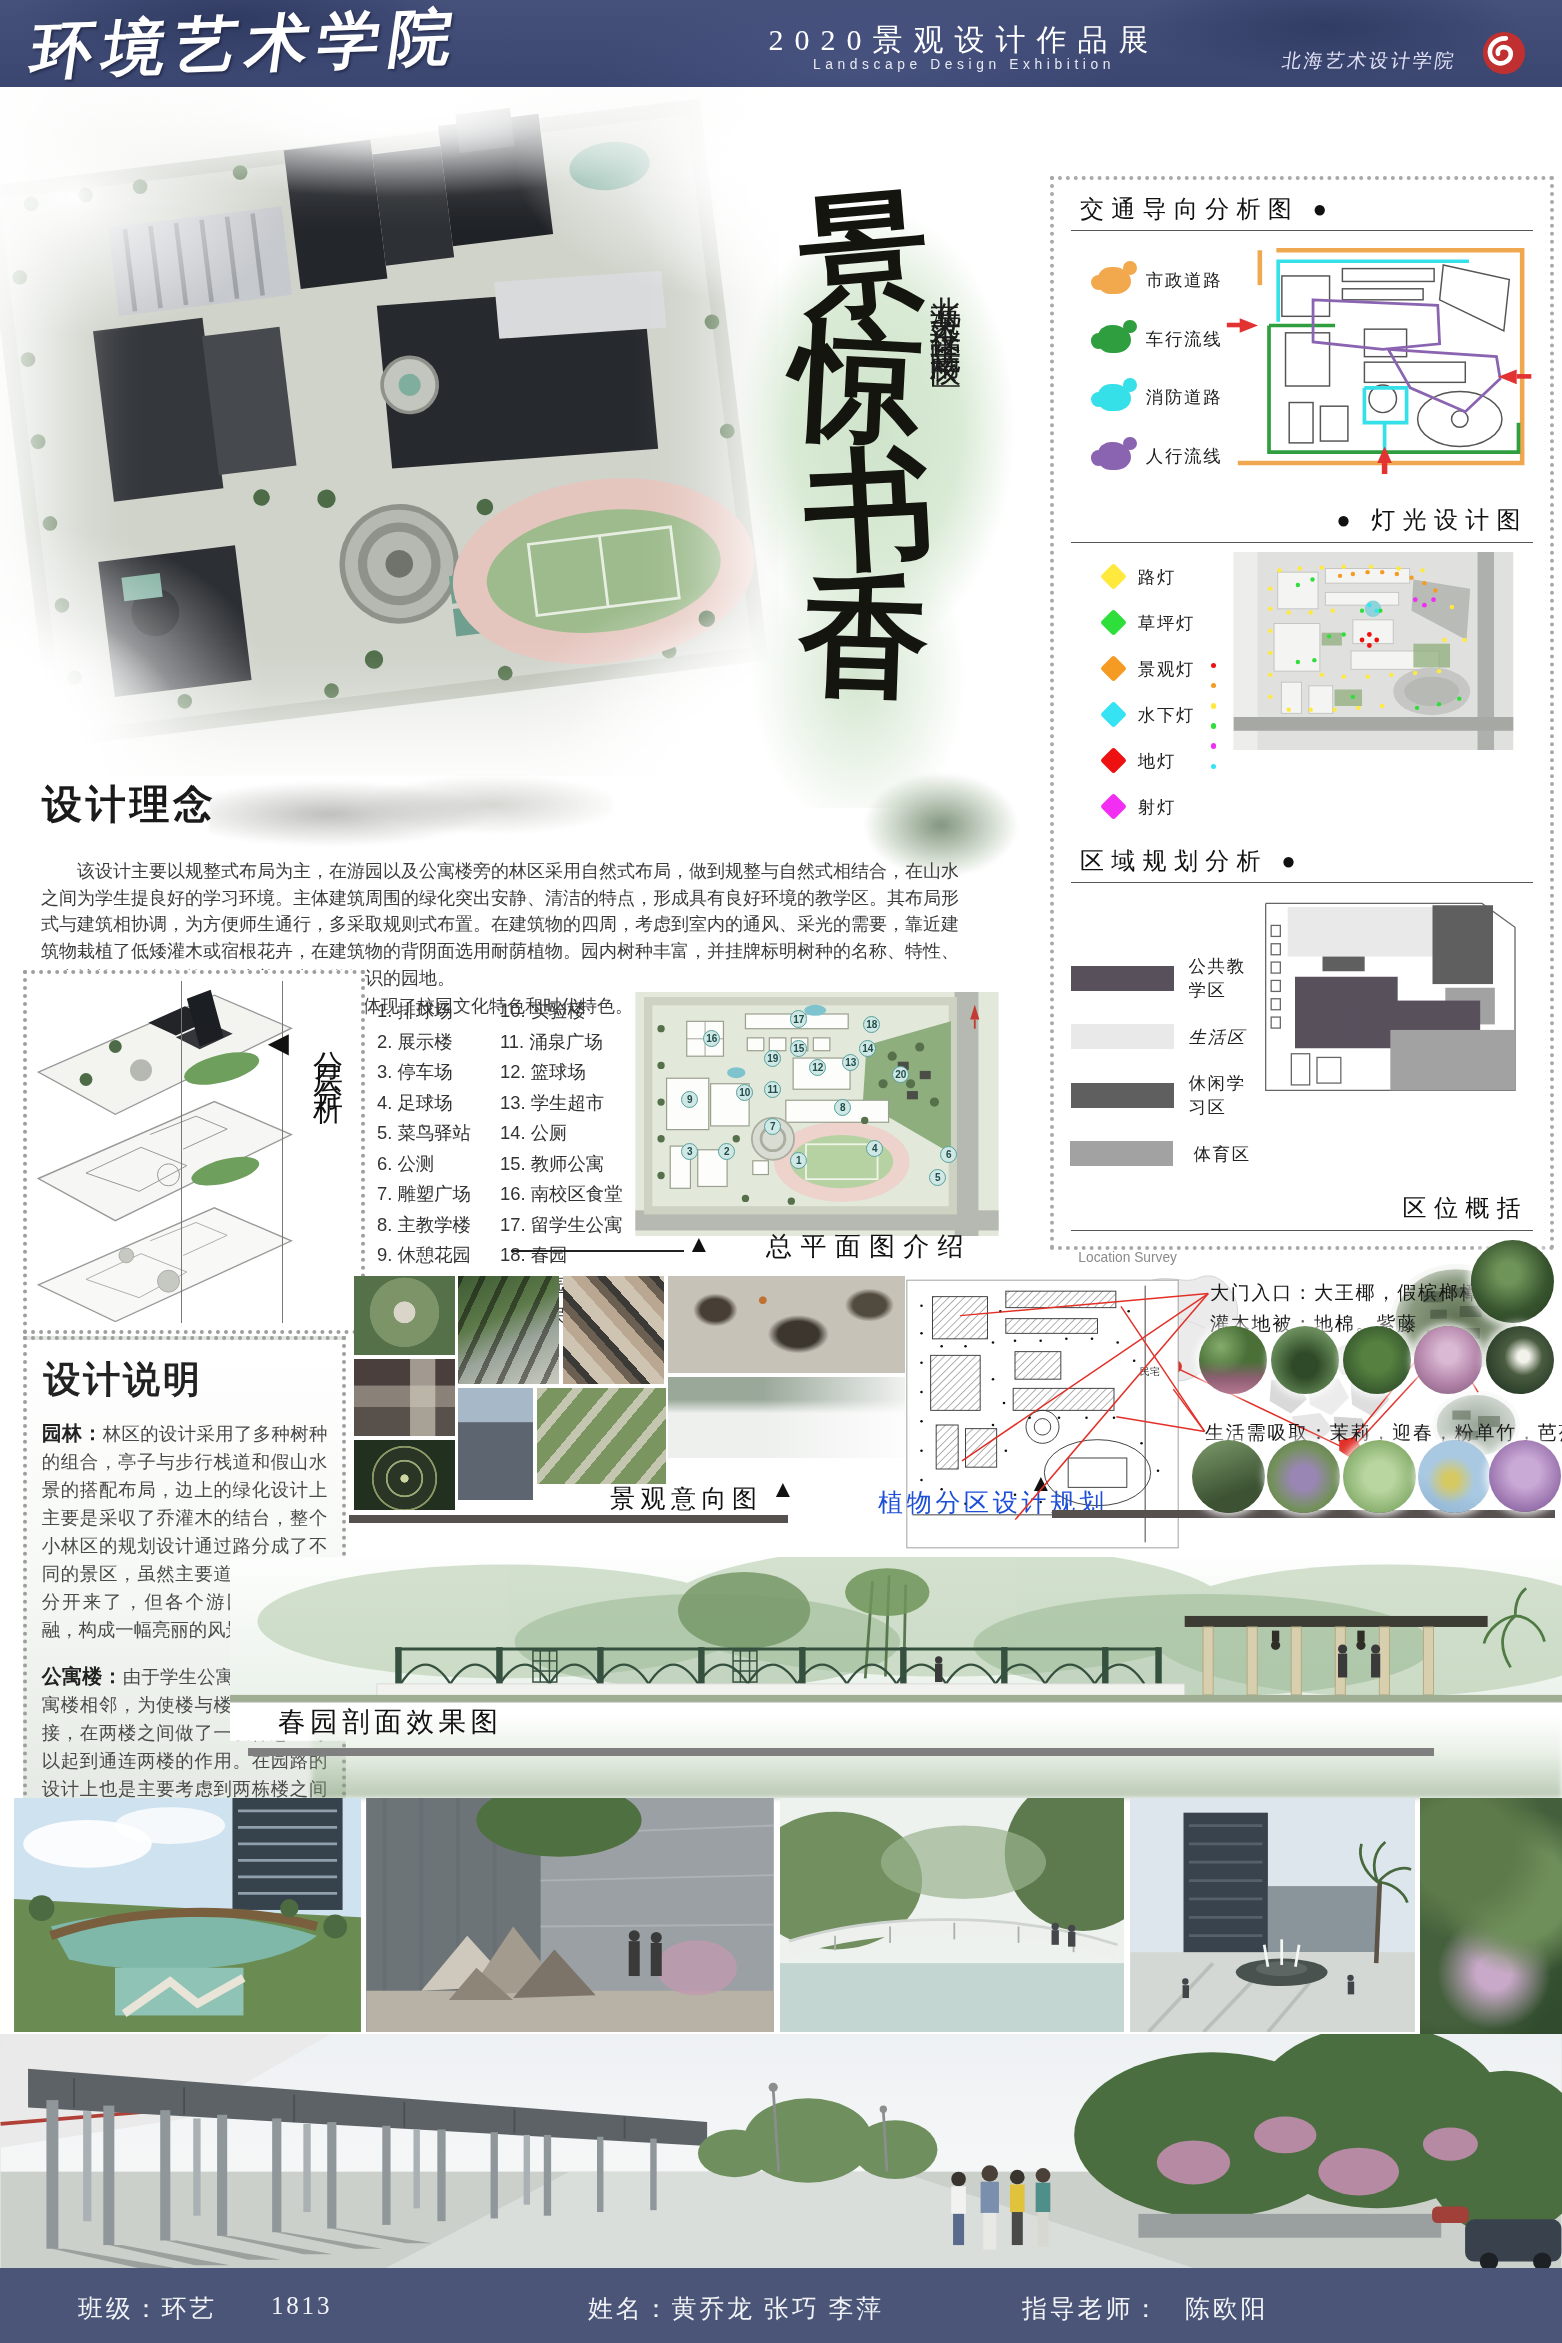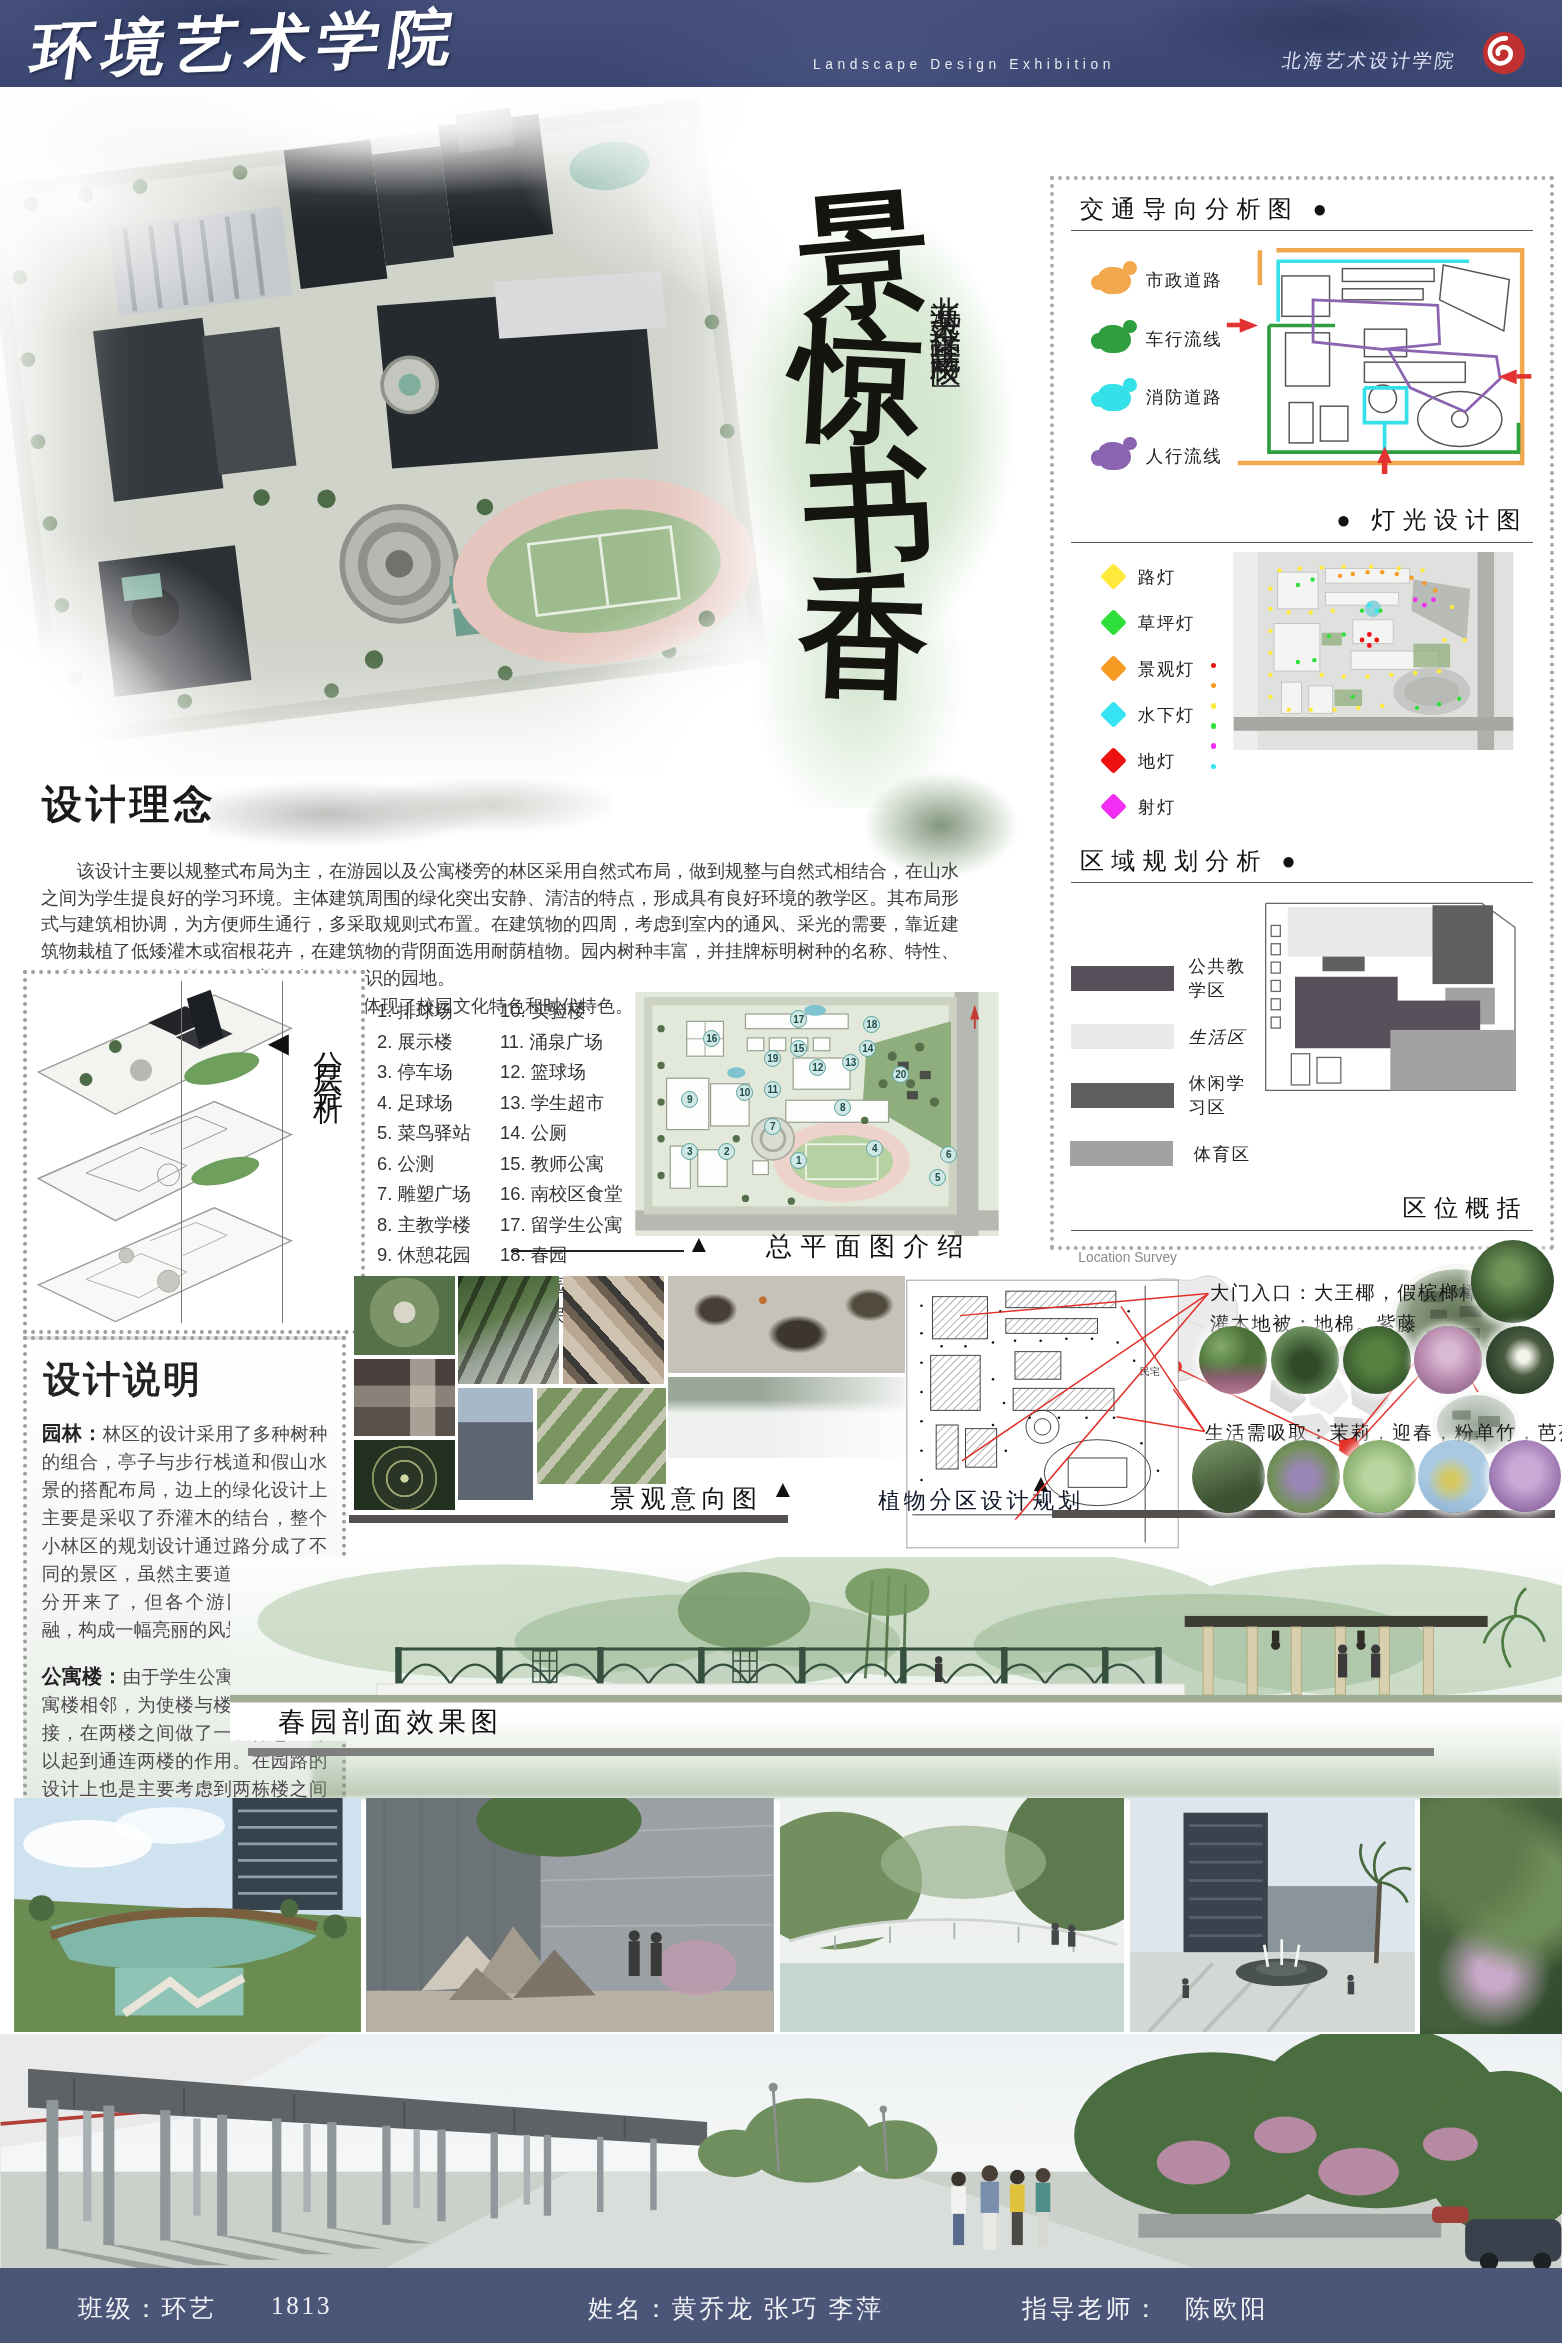--- a/index.html
+++ b/index.html
@@ -121,21 +121,21 @@
   .t-e{background:linear-gradient(180deg,#4a3f3c 0 34%,#8a8178 35% 62%,#57504b 63% 100%),
        linear-gradient(90deg,transparent 55%,rgba(220,215,200,.6) 56% 80%,transparent 81%);background-blend-mode:lighten;}
   .t-f{background:linear-gradient(180deg,#a7b8c9 0 30%,#5d6670 31% 100%),
        linear-gradient(90deg,transparent 40%,rgba(111,143,90,.8) 42% 60%,transparent 62%);background-blend-mode:normal;}
   .t-g{background:repeating-linear-gradient(130deg,rgba(214,210,196,.8) 0 8.3px,transparent 8.3px 27.5px),#7a9560;}
   .t-h{background:linear-gradient(180deg,#9aa89a 0 28%,#eef0ee 45% 100%);}
   .t-h::after{content:"";position:absolute;inset:0;background:linear-gradient(90deg,transparent 40%,rgba(255,255,255,.85));}
   .t-i{background:radial-gradient(circle at 50% 55%,#cdd6a0 0 6%,#2a3526 7% 26%,#9aa674 27% 29%,#2a3526 30% 48%,#8a9664 49% 51%,#223020 52%);}
   .bar{position:absolute;height:8.3px;background:#56504f;}
   .intent-cap{left:610px;top:1482px;font-family:var(--serif);font-size:25px;letter-spacing:5.5px;color:#111;}
-  .plants-cap{left:878px;top:1486px;font-family:var(--serif);font-size:22px;letter-spacing:3.7px;color:#0f172a;}
+  .plants-cap{left:878px;top:1486px;font-family:var(--serif);font-size:25px;letter-spacing:3.7px;color:#1d4ed8;}
 
   
   .plant-line{font-family:var(--serif);font-size:19px;color:#161616;letter-spacing:1.8px;white-space:nowrap;}
   .pc{position:absolute;border-radius:50%;box-shadow:0 0 8.3px 2.8px rgba(255,255,255,.9);}
   .pc-a{background:radial-gradient(circle at 45% 40%,#6f9459 0 16%,#37542e 58%,#24381f 100%);}
   .pc-b1{background:radial-gradient(circle at 32% 30%,rgba(180,220,150,.55),transparent 42%),
          linear-gradient(180deg,#4a7038 0 52%,#8f5f74 78%,#b5798f 100%);}
   .pc-b2{background:radial-gradient(circle at 50% 58%,#2f4a28 0 24%,#5d8050 60%,#8fb080 100%);}
   .pc-b3{background:radial-gradient(circle at 50% 46%,#55803f 0 30%,#3a5c30 68%,#2c4525 100%);}
   .pc-b4{background:radial-gradient(circle at 50% 40%,#d9b9d3 0 18%,#b586ab 55%,#7c5878 100%);}
@@ -162,20 +162,21 @@
      linear-gradient(#44603c,#2f4a2c);}
   svg text{font-family:var(--sans);}
 </style>
 </head>
 <body>
 
 <div class="poster">
 
   <div class="abs hdr">
     <div class="abs hdr-college">环境艺术学院</div>
+    <div class="abs hdr-cn">2020景观设计作品展</div>
     <div class="abs hdr-en">Landscape Design Exhibition</div>
     <div class="abs hdr-seal">北海艺术设计学院</div>
     <div class="abs hdr-logo">
       <svg width="44" height="44" viewBox="0 0 48 48">
         <circle cx="24" cy="24" r="23" fill="#c03030"></circle>
         <path d="M26 8 C14 8 7 17 9 26 C11 34 20 38 27 33 C33 29 33 20 26 18 C21 16.5 16 20 17.5 25" stroke="#fff" stroke-width="5" fill="none" stroke-linecap="round"></path>
       </svg>
     </div>
   </div>
 

